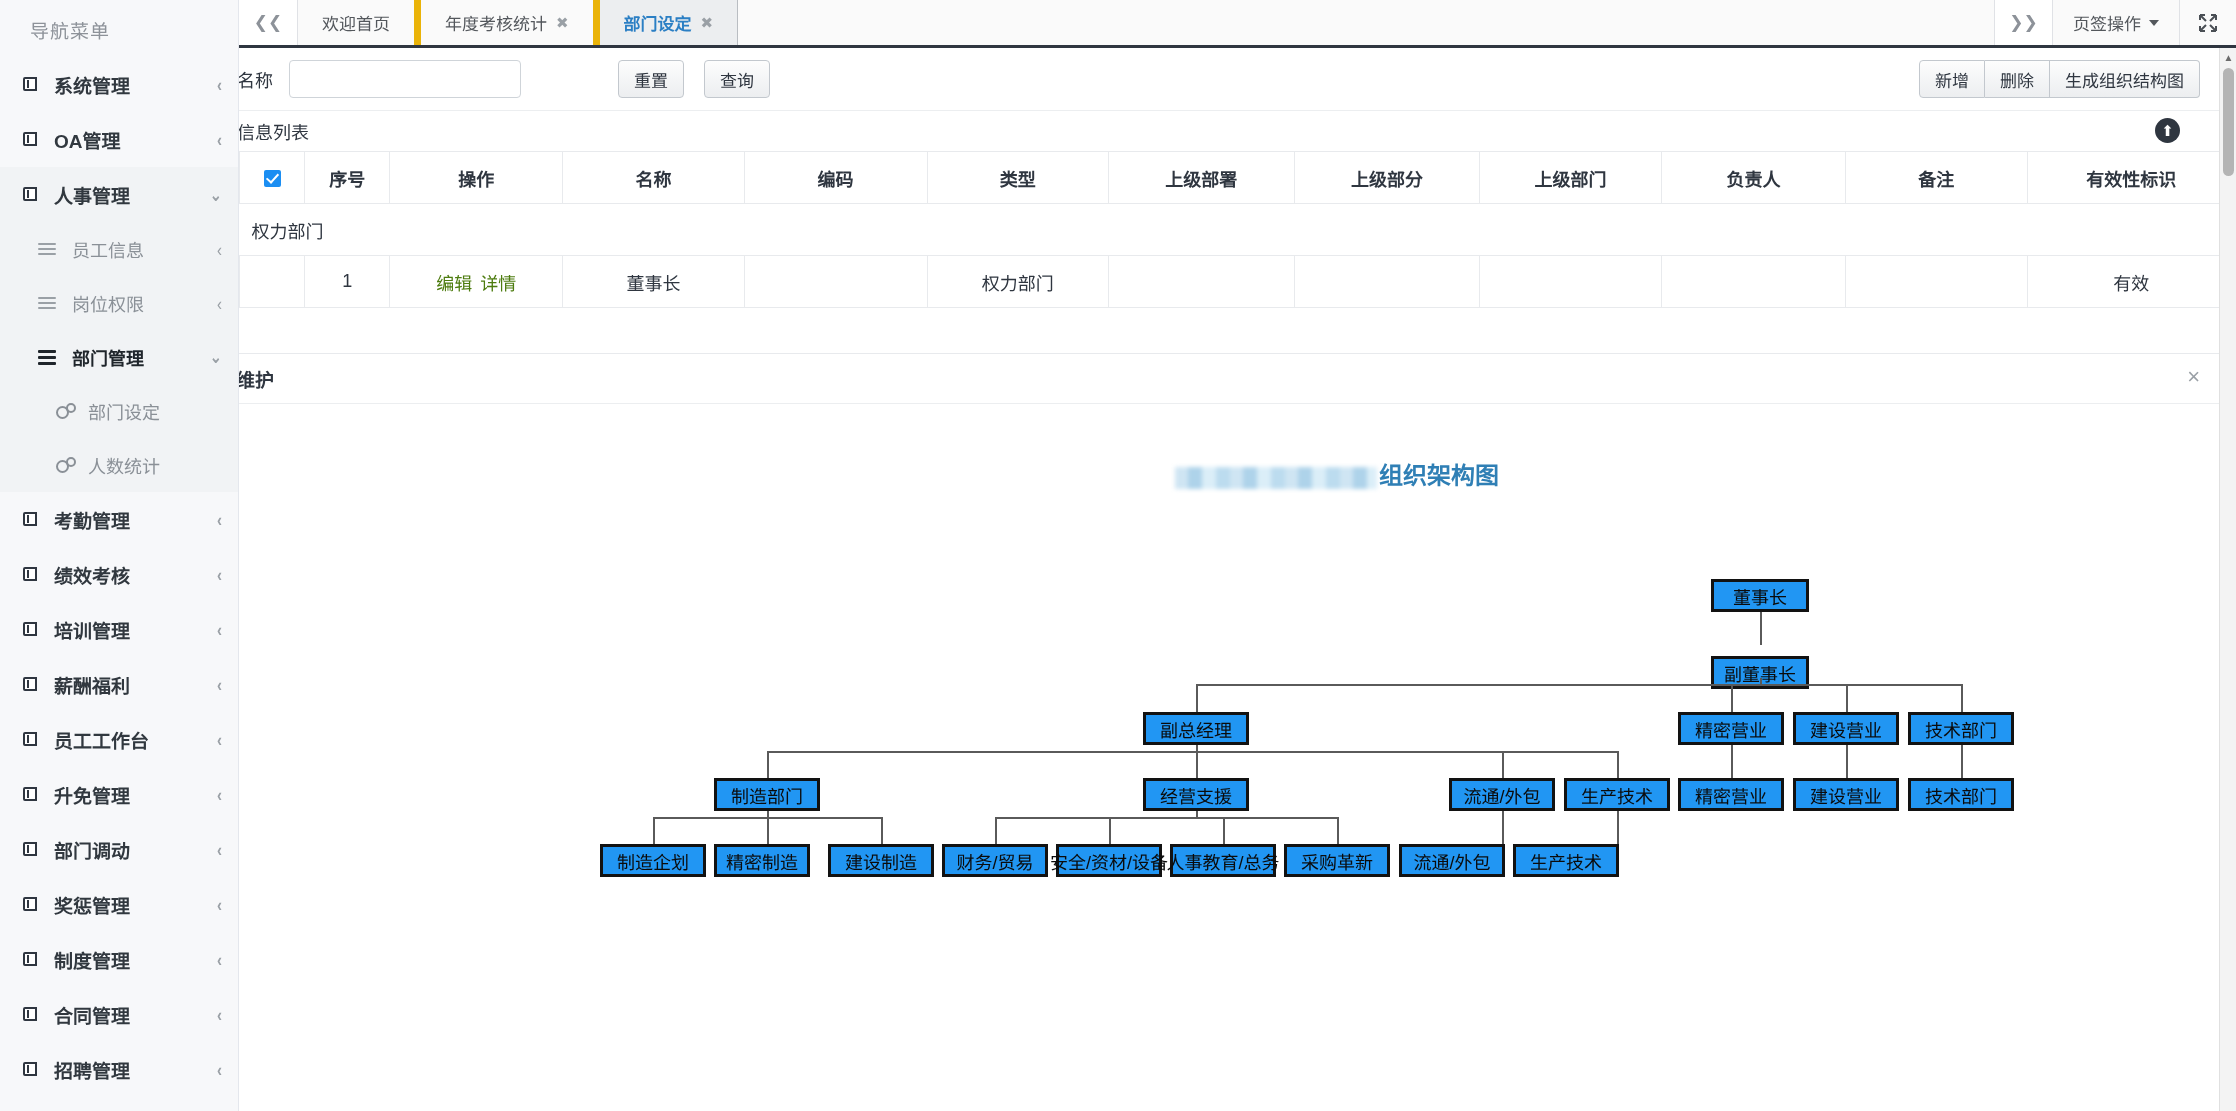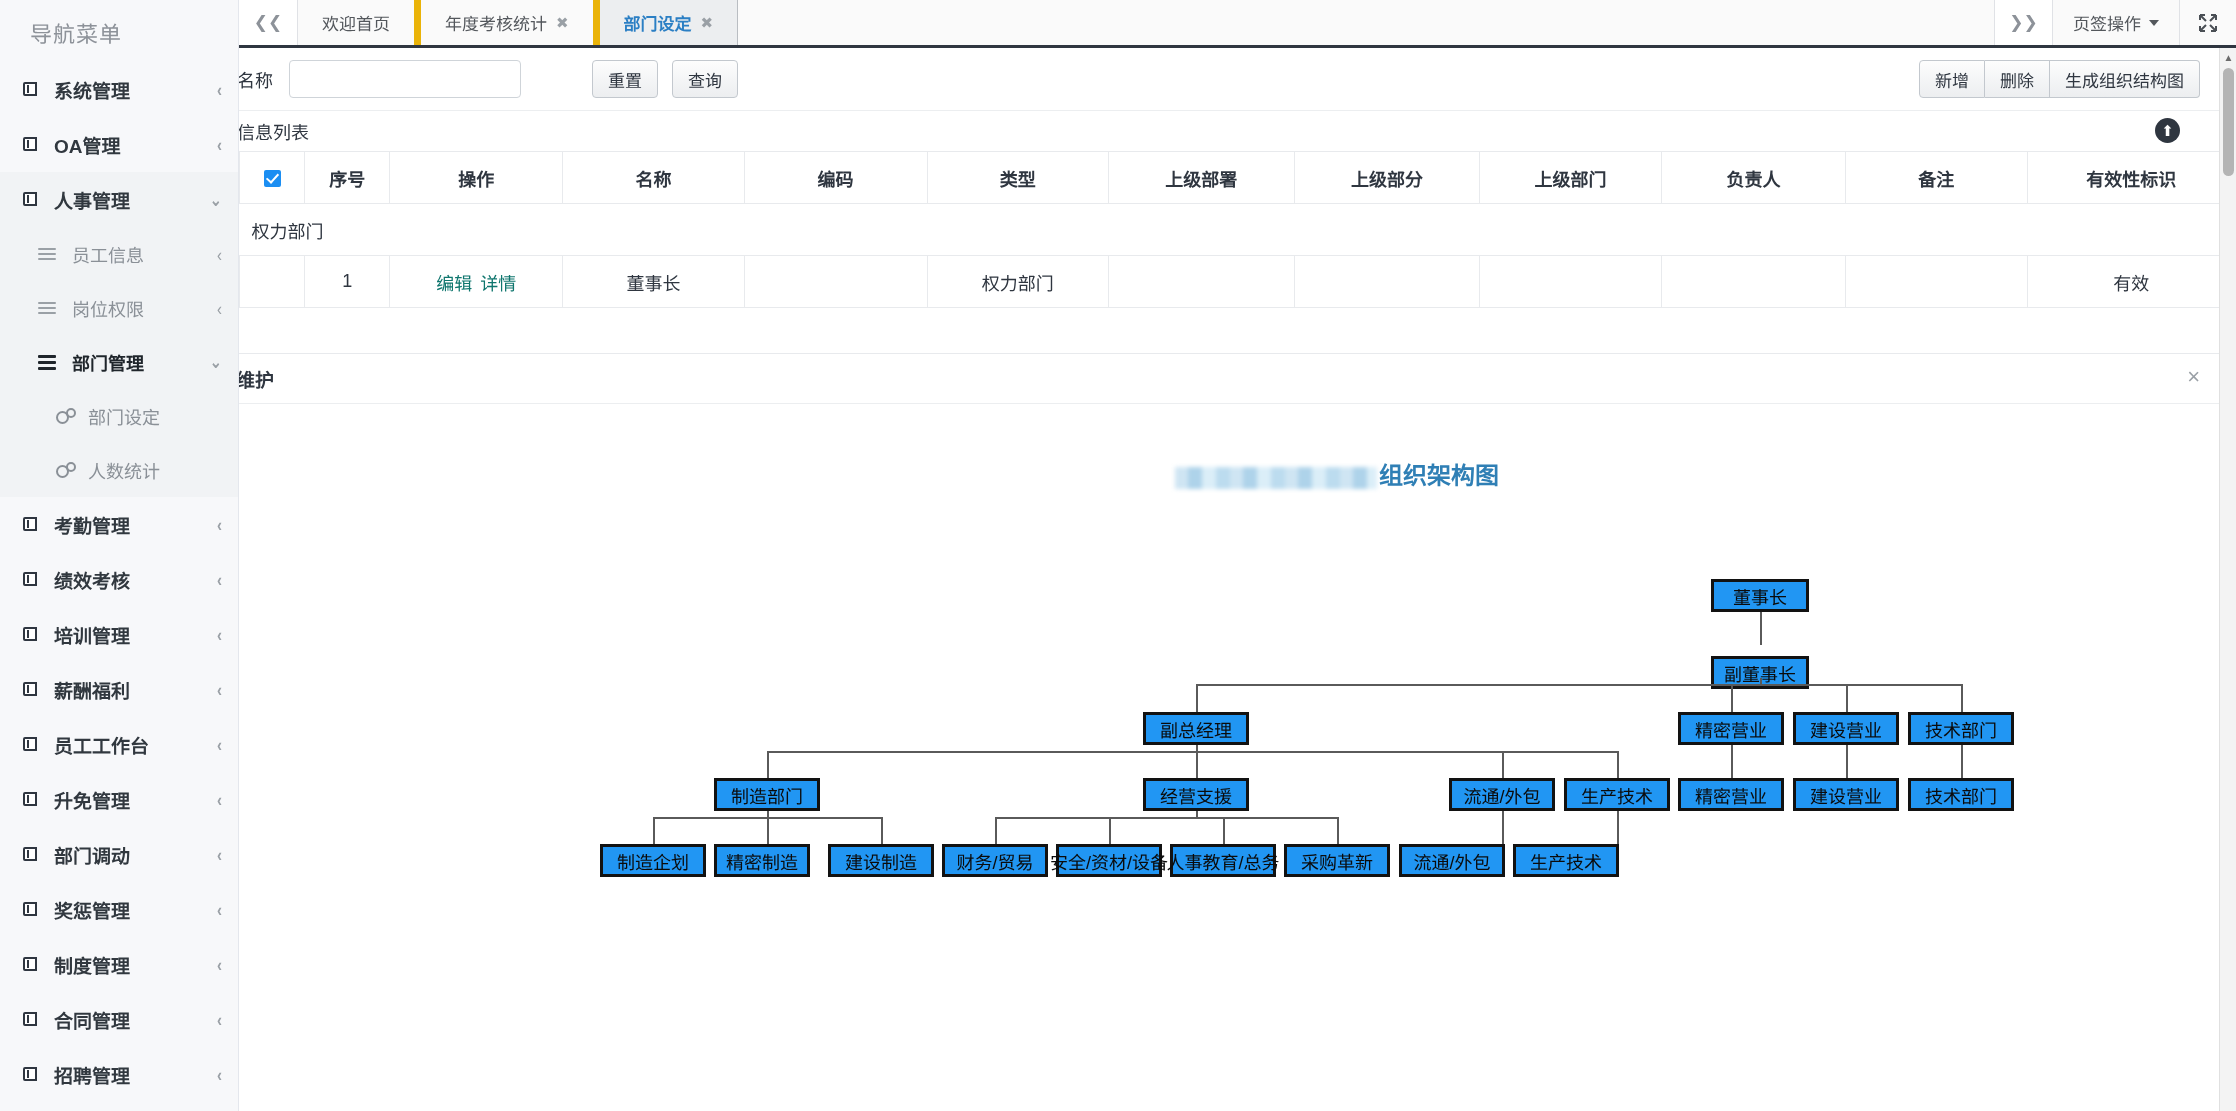--- a/index.html
+++ b/index.html
@@ -17,21 +17,21 @@
   
   .sidebar {
     position: absolute; left: 0; top: 0;
     width: 239px; height: 1111px;
     background: #f7f8fa;
     border-right: 1px solid #e4e7ed;
     overflow: hidden;
   }
   .sidebar-title {
     padding: 16px 0 14px 30px;
-    font-size: 22px;
+    font-size: 19px;
     color: #8d9299;
     letter-spacing: 1px;
   }
   .nav-group { }
   .nav-item {
     display: flex; align-items: center;
     height: 55px;
     padding-left: 22px;
     padding-right: 16px;
     font-size: 19px;
@@ -172,21 +172,21 @@
   .btn {
     height: 38px; min-width: 62px;
     padding: 0 15px;
     border: 1px solid #c3c8ce;
     background: linear-gradient(#fdfdfd, #eceef0);
     border-radius: 4px;
     font-size: 17px; color: #2f3640;
     cursor: pointer;
     font-family: "Liberation Sans", sans-serif;
   }
-  .srch-btns { margin-left: 71px; display: flex; gap: 14px; }
+  .srch-btns { margin-left: 97px; display: flex; gap: 20px; }
   .right-btns {
     position: absolute; right: 36px; top: 12px;
     display: flex;
   }
   .right-btns .btn {
     border-radius: 0; border-left-width: 0;
   }
   .right-btns .btn:first-child { border-radius: 4px 0 0 4px; border-left-width: 1px; }
   .right-btns .btn:last-child  { border-radius: 0 4px 4px 0; }
 
@@ -232,21 +232,21 @@
     background: #1b8ef2; border-radius: 2px;
     position: relative; vertical-align: middle;
     cursor: pointer;
   }
   .chk:after {
     content: ""; position: absolute; left: 5px; top: 1px;
     width: 5px; height: 10px;
     border: solid #fff; border-width: 0 2px 2px 0;
     transform: rotate(42deg);
   }
-  .op-link { color: #0f766e; cursor: pointer; text-align: center; }
+  .op-link { color: #4d7c0f; cursor: pointer; text-align: center; }
   .op-link + .op-link { margin-left: 8px; }
 
   
   .modal {
     position: absolute; left: 0; right: 0;
     top: 353px; bottom: 0;
     background: #fff;
     border-top: 1px solid #e8eaed;
   }
   .modal-head {

